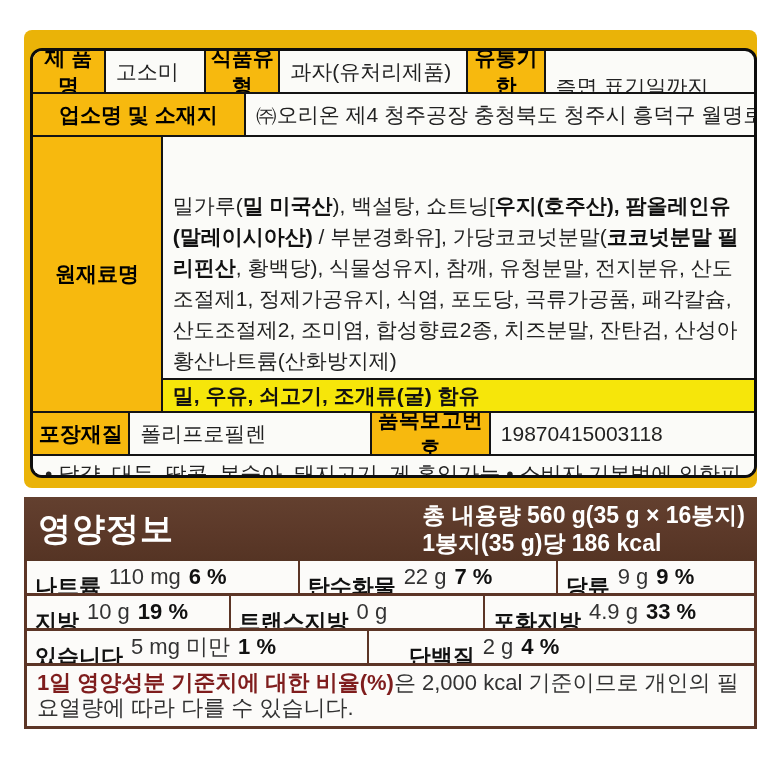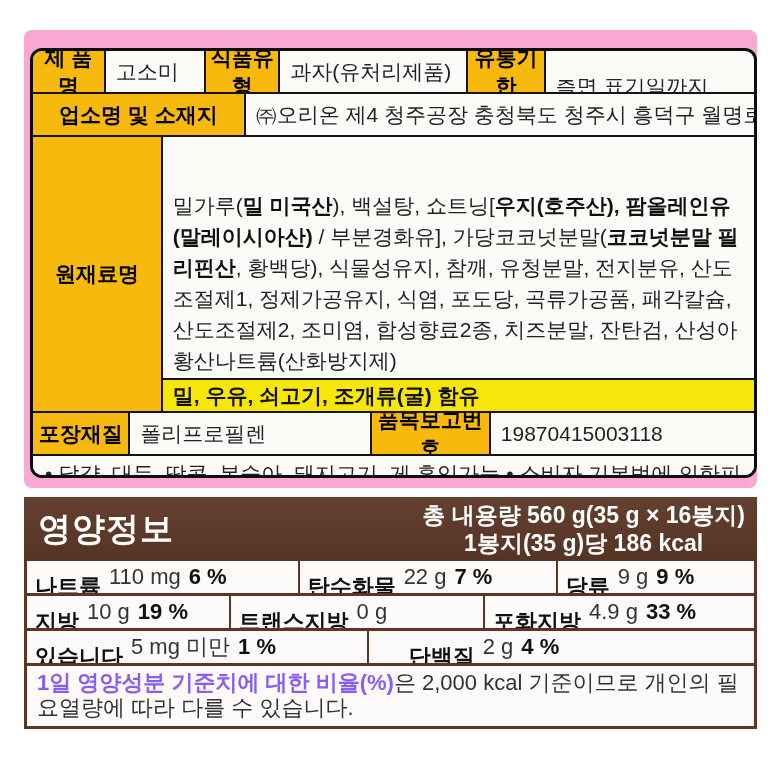--- a/index.html
+++ b/index.html
@@ -3,21 +3,21 @@
 <meta charset="utf-8">
 <style>
   * { margin:0; padding:0; box-sizing:border-box; }
   html,body { width:780px; height:780px; background:#ffffff;
     font-family:"Liberation Sans","DejaVu Sans",sans-serif; }
   .page { position:relative; width:780px; height:780px; background:#ffffff; overflow:hidden; }
 
   
   .yellow-panel {
     position:absolute; left:24px; top:30px; width:733px; height:458px;
-    background:#f9a8d4; border-radius:8px; padding:18px 0 10px 6px;
+    background:#eab308; border-radius:8px; padding:18px 0 10px 6px;
   }
   .info-table {
     width:100%; height:430px; background:#FBFBF8;
     border:3px solid #0d0d0d; border-radius:12px; overflow:hidden;
     display:flex; flex-direction:column;
   }
   .trow { display:flex; width:100%; border-bottom:2px solid #141414; }
   .trow:last-child { border-bottom:none; }
   .cell { overflow:hidden; display:flex; align-items:center; }
   .cell.lbl {
@@ -65,39 +65,39 @@
   }
 
   
   .nutri { position:absolute; left:24px; top:497px; width:733px; }
   .nutri-header {
     height:64px; background:linear-gradient(180deg,#63402f 0%,#5C3929 55%,#553424 100%);
     display:flex; align-items:center; justify-content:space-between;
     padding:0 12px 0 14px; overflow:hidden;gap:44px;
   }
   .nutri-title { color:#ffffff; font-weight:bold; font-size:33px; letter-spacing:1px; white-space:nowrap; }
-  .nutri-totals { text-align:center; color:#ffffff; font-weight:bold; font-size:23px; line-height:28px; white-space:nowrap; }
+  .nutri-totals { text-align:left; color:#ffffff; font-weight:bold; font-size:23px; line-height:28px; white-space:nowrap; }
   .nutri-body { background:#FCFBF9; border:3px solid #5C3526; border-top:none; }
   .nrow { display:flex; height:35px; border-bottom:3px solid #5C3526; }
   .ncell {
     display:flex; align-items:center; padding:0 8px; overflow:hidden; white-space:nowrap;
     border-right:2px solid #5C3526; font-size:22px; color:#222;
   }
   .ncell:last-child { border-right:none; }
   .nname { font-weight:bold; color:#111; margin-right:8px;margin-top:19px; }
   .nval  { font-weight:normal; color:#333; margin-right:8px; }
   .npct  { font-weight:bold; color:#111; }
   
   .rA .c1 { flex:0 0 37.5%; } .rA .c2 { flex:0 0 35.5%; } .rA .c3 { flex:1; }
   .rB .c1 { flex:0 0 28%; }   .rB .c2 { flex:0 0 35%; }   .rB .c3 { flex:1; }
   .rC .c1 { flex:0 0 47%; }   .rC .c2 { flex:1;padding-left:40px; }
   .nfoot {
     padding:4px 10px 6px 10px; font-size:22px; line-height:25px; color:#333; overflow:hidden;
   }
-  .nfoot .b { font-weight:bold; color:#8b5cf6;margin-top:20px; }
+  .nfoot .b { font-weight:bold; color:#7f1d1d;margin-top:20px; }
 </style>
 </head>
 <body>
 
 <div class="page">
 
   <div class="yellow-panel">
     <div class="info-table">
 
       <div class="trow r-small">

